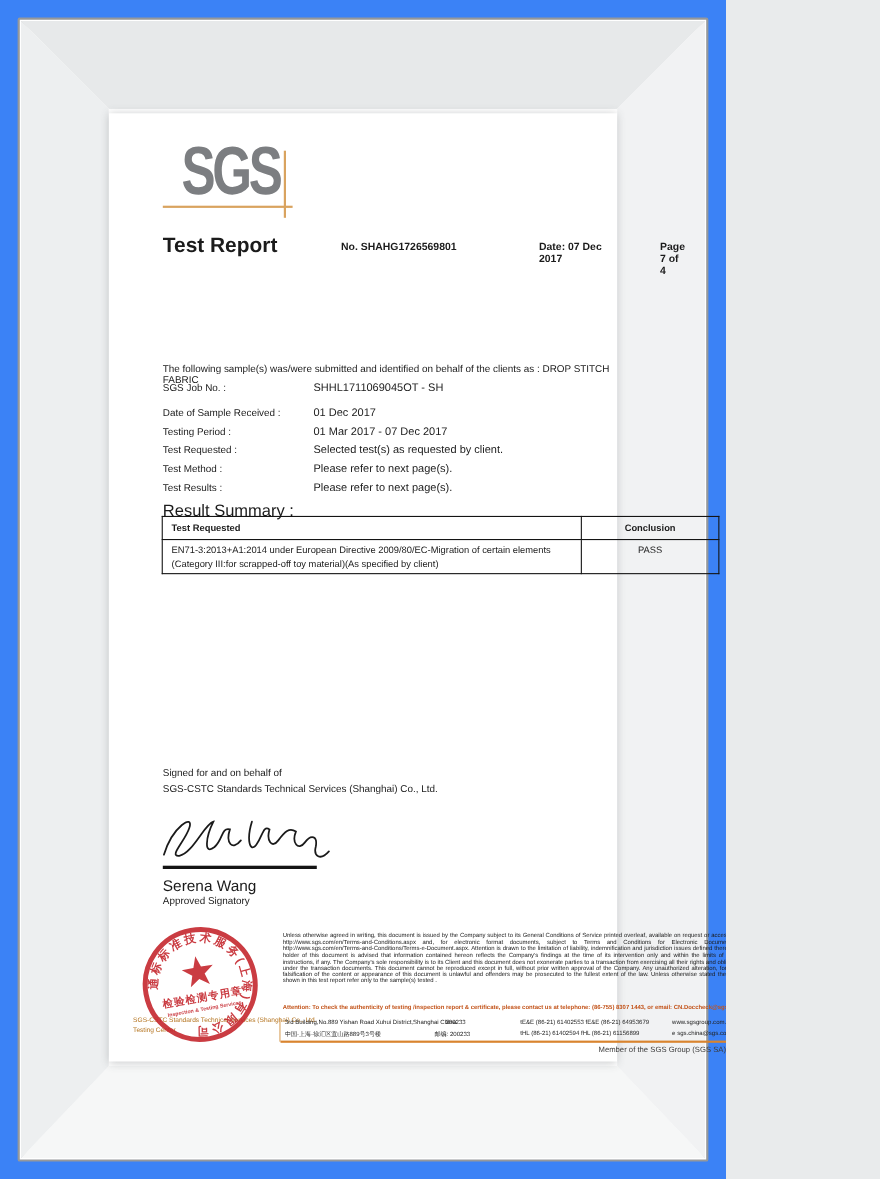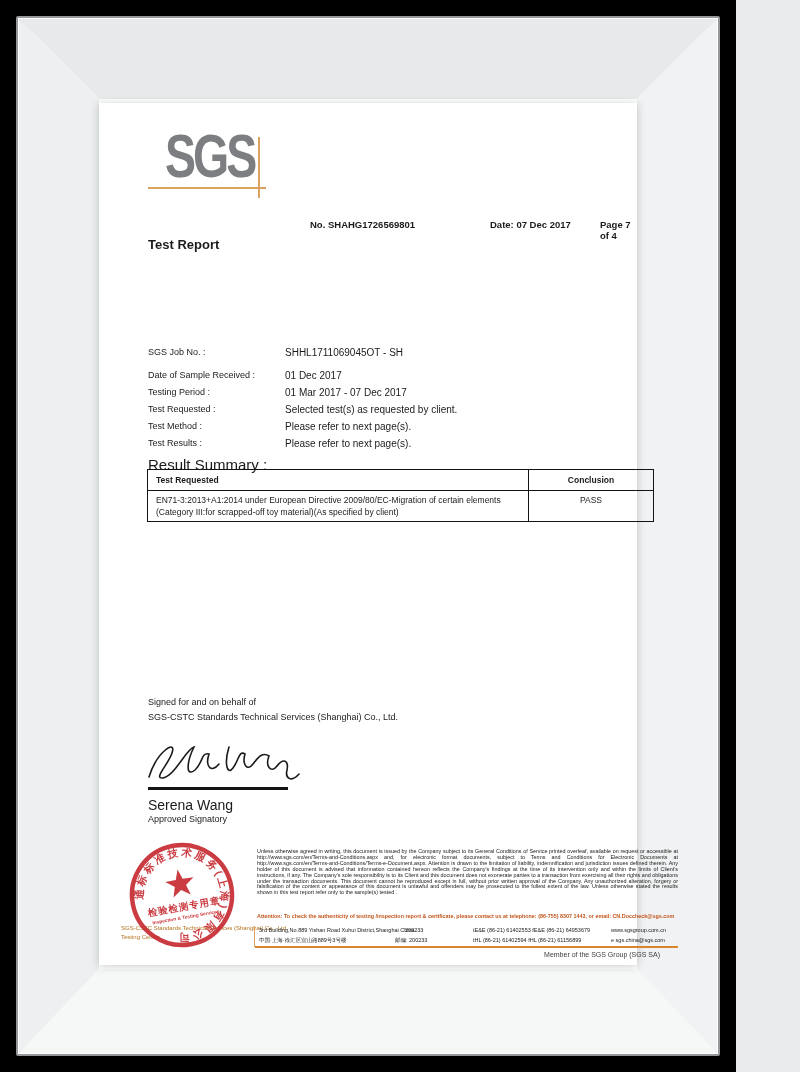--- a/index.html
+++ b/index.html
@@ -1,19 +1,19 @@
 <!DOCTYPE html>
 <html><head>
 <meta charset="utf-8">
 <style>
   html,body{margin:0;padding:0;background:#e9ebec;}
   *{box-sizing:border-box;}
   body{font-family:"Liberation Sans","DejaVu Sans",sans-serif;}
 
-  .scene{position:relative;width:736px;height:1072px;background:#000000;overflow:hidden;}
+  .scene{position:relative;width:660px;height:1072px;background:#3b82f6;overflow:hidden;}
 
   
   .frame-line{position:absolute;inset:16px;border:2px solid #95989b;background:#fff;border-radius:2px;}
   .frame-face{position:absolute;inset:19px;background:#fff;box-shadow:inset 0 4px 8px rgba(110,115,120,.30), inset 3px 0 6px rgba(110,115,120,.15);}
   .bevel{position:absolute;}
   .bevel-top{top:0;left:0;right:0;height:80px;background:#e7e9ea;clip-path:polygon(0 0,100% 0,calc(100% - 80px) 100%,80px 100%);}
   .bevel-bottom{bottom:0;left:0;right:0;height:84px;background:#f6f7f7;clip-path:polygon(80px 0,calc(100% - 80px) 0,100% 100%,0 100%);}
   .bevel-left{top:0;bottom:0;left:0;width:80px;background:#edeff0;clip-path:polygon(0 0,100% 80px,100% calc(100% - 84px),0 100%);}
   .bevel-right{top:0;bottom:0;right:0;width:80px;background:#f1f2f3;clip-path:polygon(0 80px,100% 0,100% 100%,0 calc(100% - 84px));}
 
@@ -21,21 +21,21 @@
   .paper{position:absolute;left:80px;right:80px;top:84px;bottom:88px;background:#fff;
          box-shadow:0 1px 8px rgba(70,75,80,.30);color:#1b1b1b;}
   .abs{position:absolute;}
 
   
   .sgs-logo{left:66px;top:22px;font-size:62px;font-weight:700;color:#7c7e81;letter-spacing:-4px;line-height:1;transform:scaleX(.75);transform-origin:left top;}
   .logo-underline{left:49px;top:84px;width:118px;height:2px;background:#d9a35f;}
   .logo-vline{left:159px;top:34px;width:2px;height:61px;background:#d9a35f;}
 
   
-  .rpt-title{left:49px;top:110px;font-size:13px;font-weight:700;margin-top:24px;}
+  .rpt-title{left:49px;top:110px;font-size:19px;font-weight:700;}
   .rpt-no{left:211px;top:116px;font-size:9.5px;font-weight:700;}
   .rpt-date{left:391px;top:116px;font-size:9.5px;font-weight:700;}
   .rpt-page{left:501px;top:116px;font-size:9.5px;font-weight:700;}
 
   .client{left:49px;top:146px;font-size:9px;line-height:17px;}
   .sample-line{left:49px;top:227px;font-size:9px;}
 
   .detail-label{left:49px;font-size:9px;}
   .detail-value{left:186px;font-size:10px;}
 
@@ -80,20 +80,21 @@
       <div class="abs sgs-logo">SGS</div>
       <div class="abs logo-underline"></div>
       <div class="abs logo-vline"></div>
 
       <div class="abs rpt-title">Test Report</div>
       <div class="abs rpt-no">No. SHAHG1726569801</div>
       <div class="abs rpt-date">Date: 07 Dec 2017</div>
       <div class="abs rpt-page">Page 7 of 4</div>
 
 
+      <div class="abs sample-line">The following sample(s) was/were submitted and identified on behalf of the clients as : DROP STITCH FABRIC</div>
 
       <div class="abs detail-label" style="top:244px">SGS Job No. :</div>
       <div class="abs detail-value" style="top:244px">SHHL1711069045OT - SH</div>
       <div class="abs detail-label" style="top:267px">Date of Sample Received :</div>
       <div class="abs detail-value" style="top:267px">01 Dec 2017</div>
       <div class="abs detail-label" style="top:284px">Testing Period :</div>
       <div class="abs detail-value" style="top:284px">01 Mar 2017 - 07 Dec 2017</div>
       <div class="abs detail-label" style="top:301px">Test Requested :</div>
       <div class="abs detail-value" style="top:301px">Selected test(s) as requested by client.</div>
       <div class="abs detail-label" style="top:318px">Test Method :</div>

